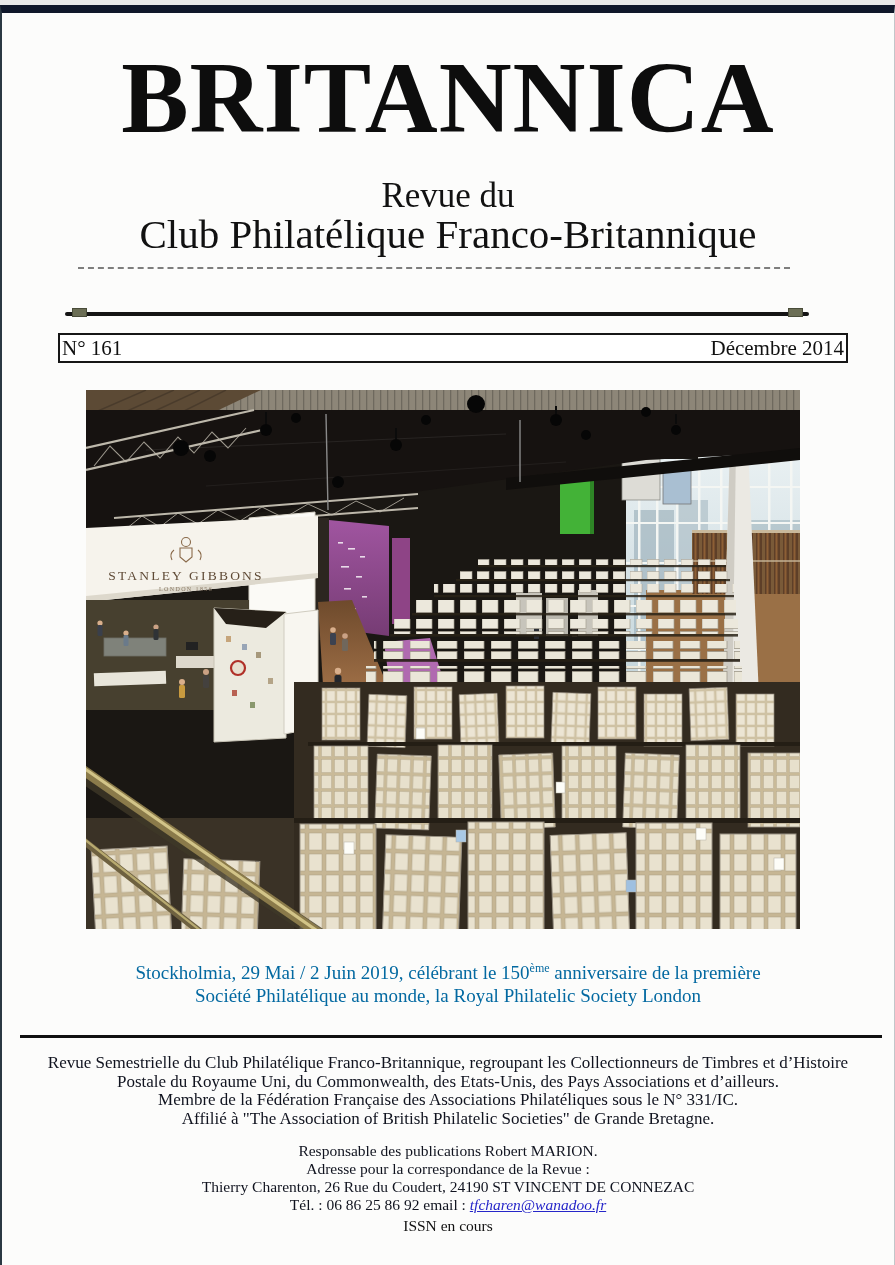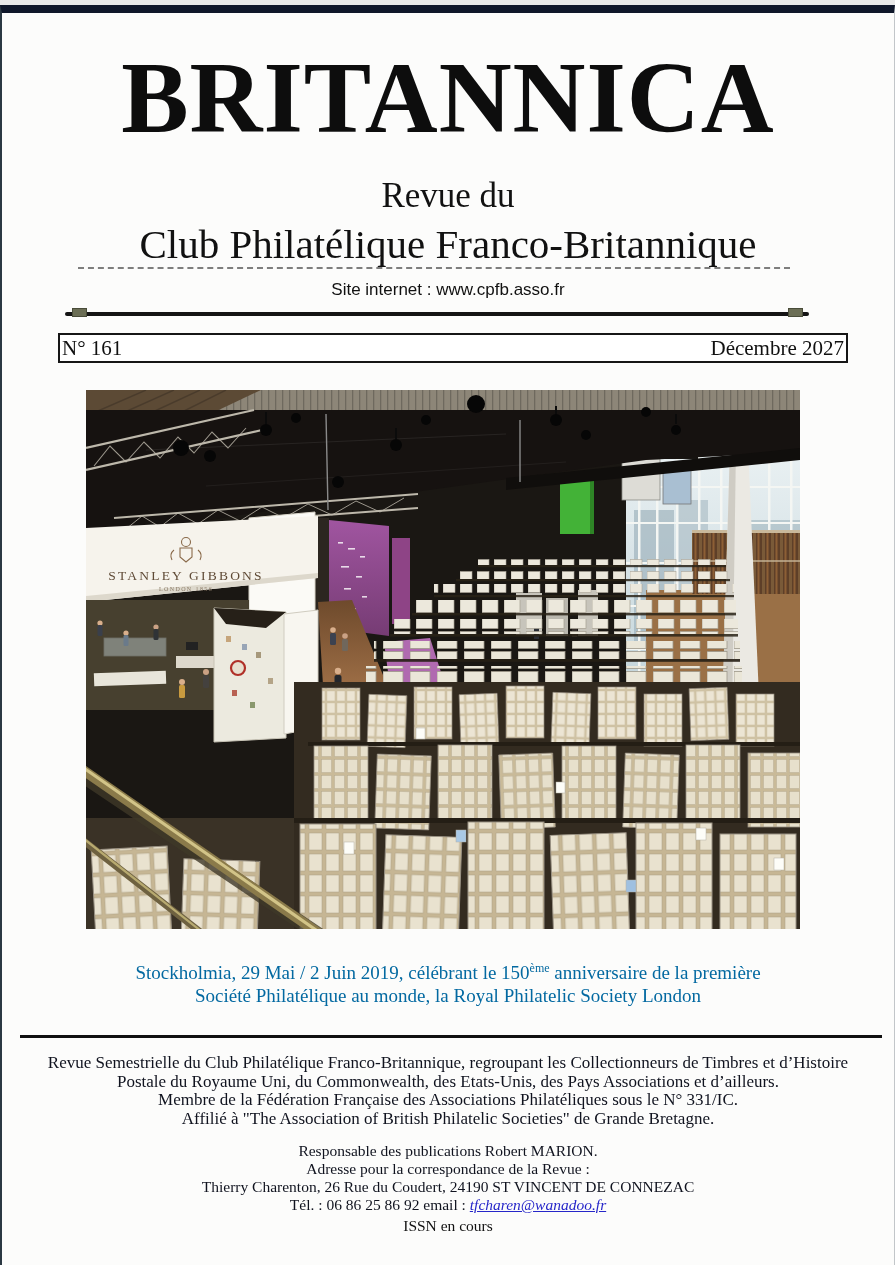--- a/index.html
+++ b/index.html
@@ -6,21 +6,21 @@
   .page{
     position:relative; width:895px; height:1265px; margin:5px auto;
     background:#fcfcfb; box-sizing:border-box; overflow:hidden;
     border-top:8px solid #0f172a; border-left:2px solid #2b3842; border-right:1px solid #c2c6c9;
     font-family:"Liberation Serif","DejaVu Serif",serif; color:#111;
   }
   .abs{position:absolute;}
   .ctr{left:0; width:100%; text-align:center;}
   .masthead-title{top:26px; font-size:101px; line-height:118px; font-weight:700; letter-spacing:1px; color:#0d0d0d;}
   .sub1{top:163px; font-size:35px; line-height:40px;text-align:center;}
-  .sub2{top:208px; font-size:41px; line-height:46px;}
+  .sub2{top:198px; font-size:41px; line-height:46px;}
   .site{top:266px; font-size:17px; line-height:22px; font-family:"Liberation Sans","DejaVu Sans",sans-serif; letter-spacing:0px;}
   .rule-dashed{top:254px; left:76px; width:712px; height:0; border-top:2px dashed #3b3b3b; opacity:.65;}
   .divider-line{top:299px; left:63px; width:744px; height:4px; background:#141414; border-radius:2px;}
   .endcap{top:295px; width:15px; height:9px; background:#6b6e55; border:1px solid #494c39; box-sizing:border-box;}
   .endcap.l{left:70px;} .endcap.r{left:786px;}
   .issue-box{
     top:320px; left:56px; width:790px; height:30px; box-sizing:border-box;
     border:2px solid #161616; background:#fff;
     display:flex; justify-content:space-between; align-items:center;
     padding:0 2px; font-size:21px;
@@ -39,29 +39,28 @@
 </style>
 </head>
 <body>
 
 <div class="page">
 
   <div class="abs ctr masthead-title">BRITANNICA</div>
   <div class="abs ctr sub1">Revue du</div>
   <div class="abs ctr sub2">Club Philatélique Franco-Britannique</div>
   <div class="abs rule-dashed"></div>
-  <div class="abs ctr site">Site internet : www.cpfb.asso.fr</div>
 
   <div class="abs divider-line"></div>
   <div class="abs endcap l"></div>
   <div class="abs endcap r"></div>
 
   <div class="abs issue-box">
     <span>N° 161</span>
-    <span>Décembre 2027</span>
+    <span>Décembre 2014</span>
   </div>
 
   <div class="abs photo">
     <svg viewBox="0 0 714 539" width="714" height="539" preserveAspectRatio="none">
       <defs>
         <linearGradient id="winG" x1="0" y1="0" x2="0" y2="1">
           <stop offset="0" stop-color="#eaf1f3"></stop>
             <stop offset="1" stop-color="#c0d2d8"></stop>
         </linearGradient>
         <linearGradient id="floorG" x1="0" y1="0" x2="0" y2="1">

